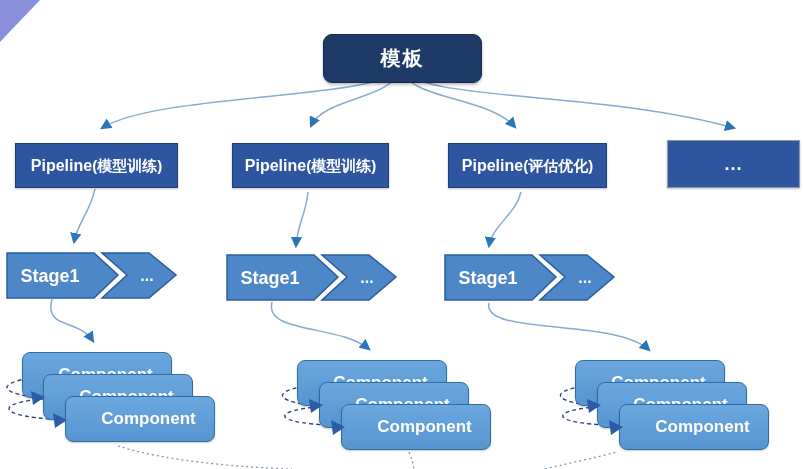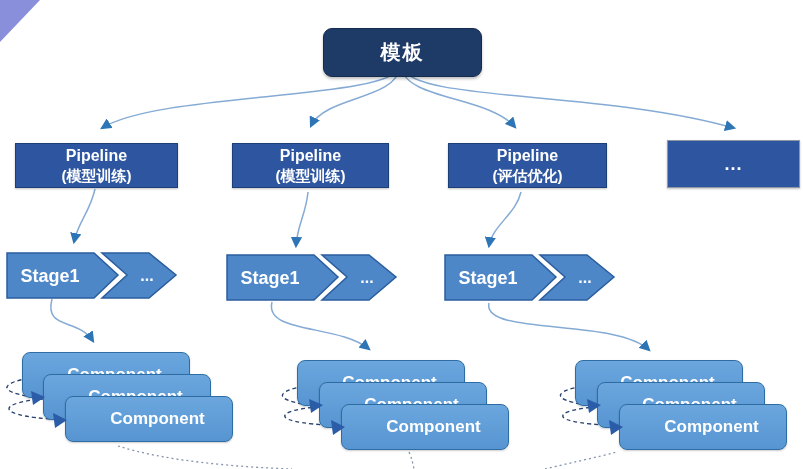--- a/index.html
+++ b/index.html
@@ -14,31 +14,31 @@
   #over-layer{z-index:6;}
 
   
   #corner-accent{
     left:0;top:0;width:0;height:0;z-index:0;
     border-top:42px solid #8a8fdb;border-right:40px solid transparent;
   }
 
   
   .root-box{
-    left:323px;top:28px;width:157px;height:47px;z-index:2;
+    left:323px;top:34px;width:157px;height:47px;z-index:2;
     background:#1e3a66;border:1px solid #152b4e;border-radius:9px;
     display:flex;align-items:center;justify-content:center;
     color:#ffffff;font-size:20px;font-weight:bold;letter-spacing:2px;
     box-shadow:0 2px 3px rgba(0,0,0,.25);
   }
 
   
   .pipeline-box{
     z-index:2;background:#2e56a0;border:1.5px solid #1d3f77;
-    display:flex;flex-direction:column;align-items:center;justify-content:center;
+    display:flex;flex-direction:row;align-items:center;justify-content:center;
     color:#ffffff;box-shadow:0 1px 2px rgba(0,0,0,.25);
     box-sizing:border-box;
   }
   .pipeline-box .l1{font-size:16px;font-weight:bold;line-height:20px;}
   .pipeline-box .l2{font-size:15px;font-weight:bold;line-height:20px;}
   #pipeline-1{left:15px;top:143px;width:163px;height:45px;}
   #pipeline-2{left:232px;top:143px;width:157px;height:45px;}
   #pipeline-3{left:448px;top:143px;width:159px;height:45px;}
   #pipeline-4{left:667px;top:140px;width:133px;height:48px;border-color:#8d9aa6;}
   #pipeline-4 .l1{font-size:18px;letter-spacing:1px;}
@@ -47,21 +47,21 @@
   .stage-svg{z-index:2;overflow:visible;}
   #stage-1{left:6px;top:252px;}
   #stage-2{left:226px;top:254px;}
   #stage-3{left:444px;top:254px;}
   .stage-shape{fill:#4d87c8;stroke:#2a5d9e;stroke-width:1.5;}
   .stage-label{fill:#ffffff;font-size:18px;font-weight:bold;}
   .stage-dots{fill:#ffffff;font-size:16px;font-weight:bold;}
 
   
   .component-card{
-    width:168px;height:46px;border-radius:8px;
+    width:150px;height:46px;border-radius:8px;
     background:linear-gradient(180deg,#6ba6dd,#5795d2);
     border:1.5px solid #2e6da4;box-sizing:border-box;
     display:flex;align-items:center;justify-content:center;
     color:#ffffff;font-size:17px;font-weight:600;
     box-shadow:0 1px 2px rgba(0,0,0,.2);
     padding-left:17px;
   }
   .card-back{z-index:2;}
   .card-mid{z-index:3;}
   .card-front{z-index:4;}

